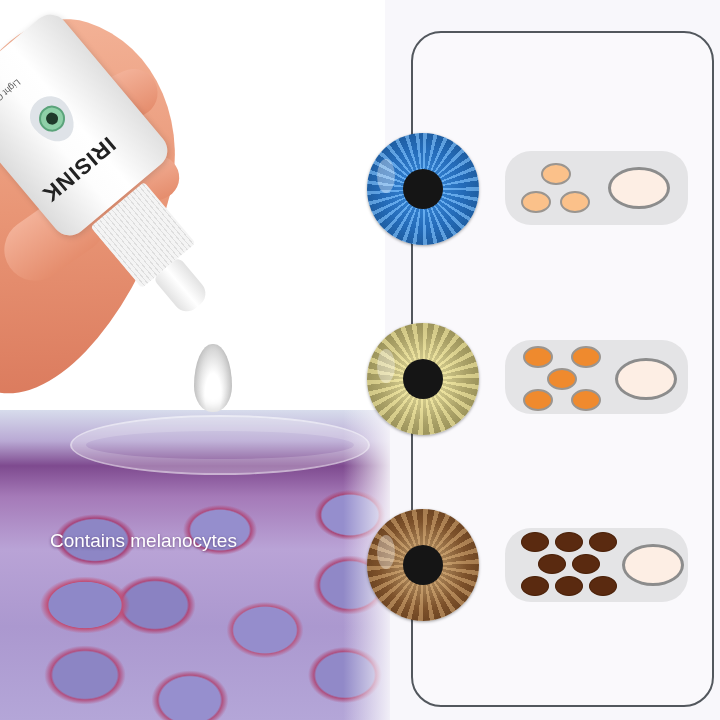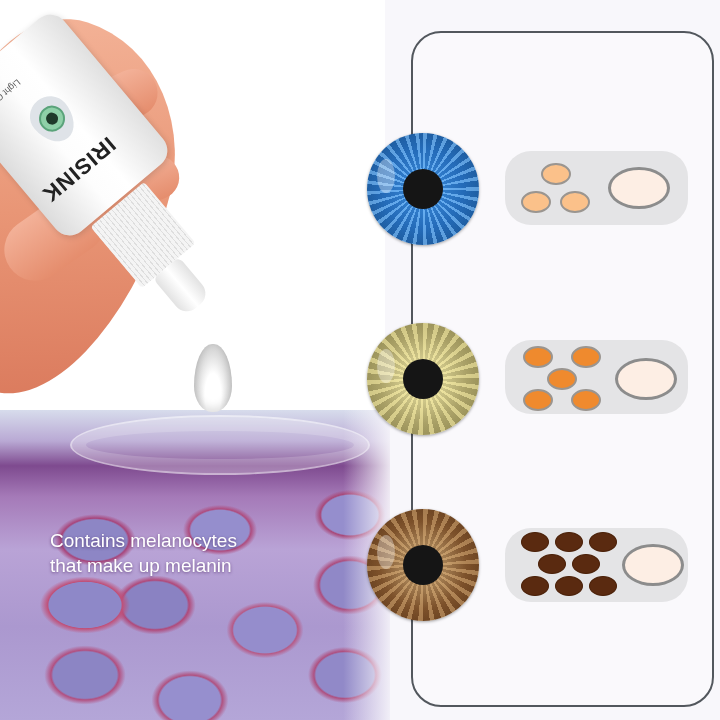--- a/index.html
+++ b/index.html
@@ -159,21 +159,20 @@
 </style>
 </head>
 <body>
 
 <div class="right-bg"></div>
 
 <div class="tissue">
   <div class="ripple"></div>
   <div class="tissue-caption">
     <div>Contains melanocytes</div>
-    <div>that make up melanin</div>
   </div>
 </div>
 
 <div class="hand"></div>
 <div class="finger" style="left:60px;top:80px;width:100px;height:48px;transform:rotate(-25deg);"></div>
 <div class="finger" style="left:110px;top:160px;width:70px;height:44px;transform:rotate(-20deg);"></div>
 <div class="finger" style="left:0px;top:205px;width:110px;height:62px;transform:rotate(-35deg);"></div>
 
 <div class="bottle">
   <div class="bottle-sub">Light Green</div>

